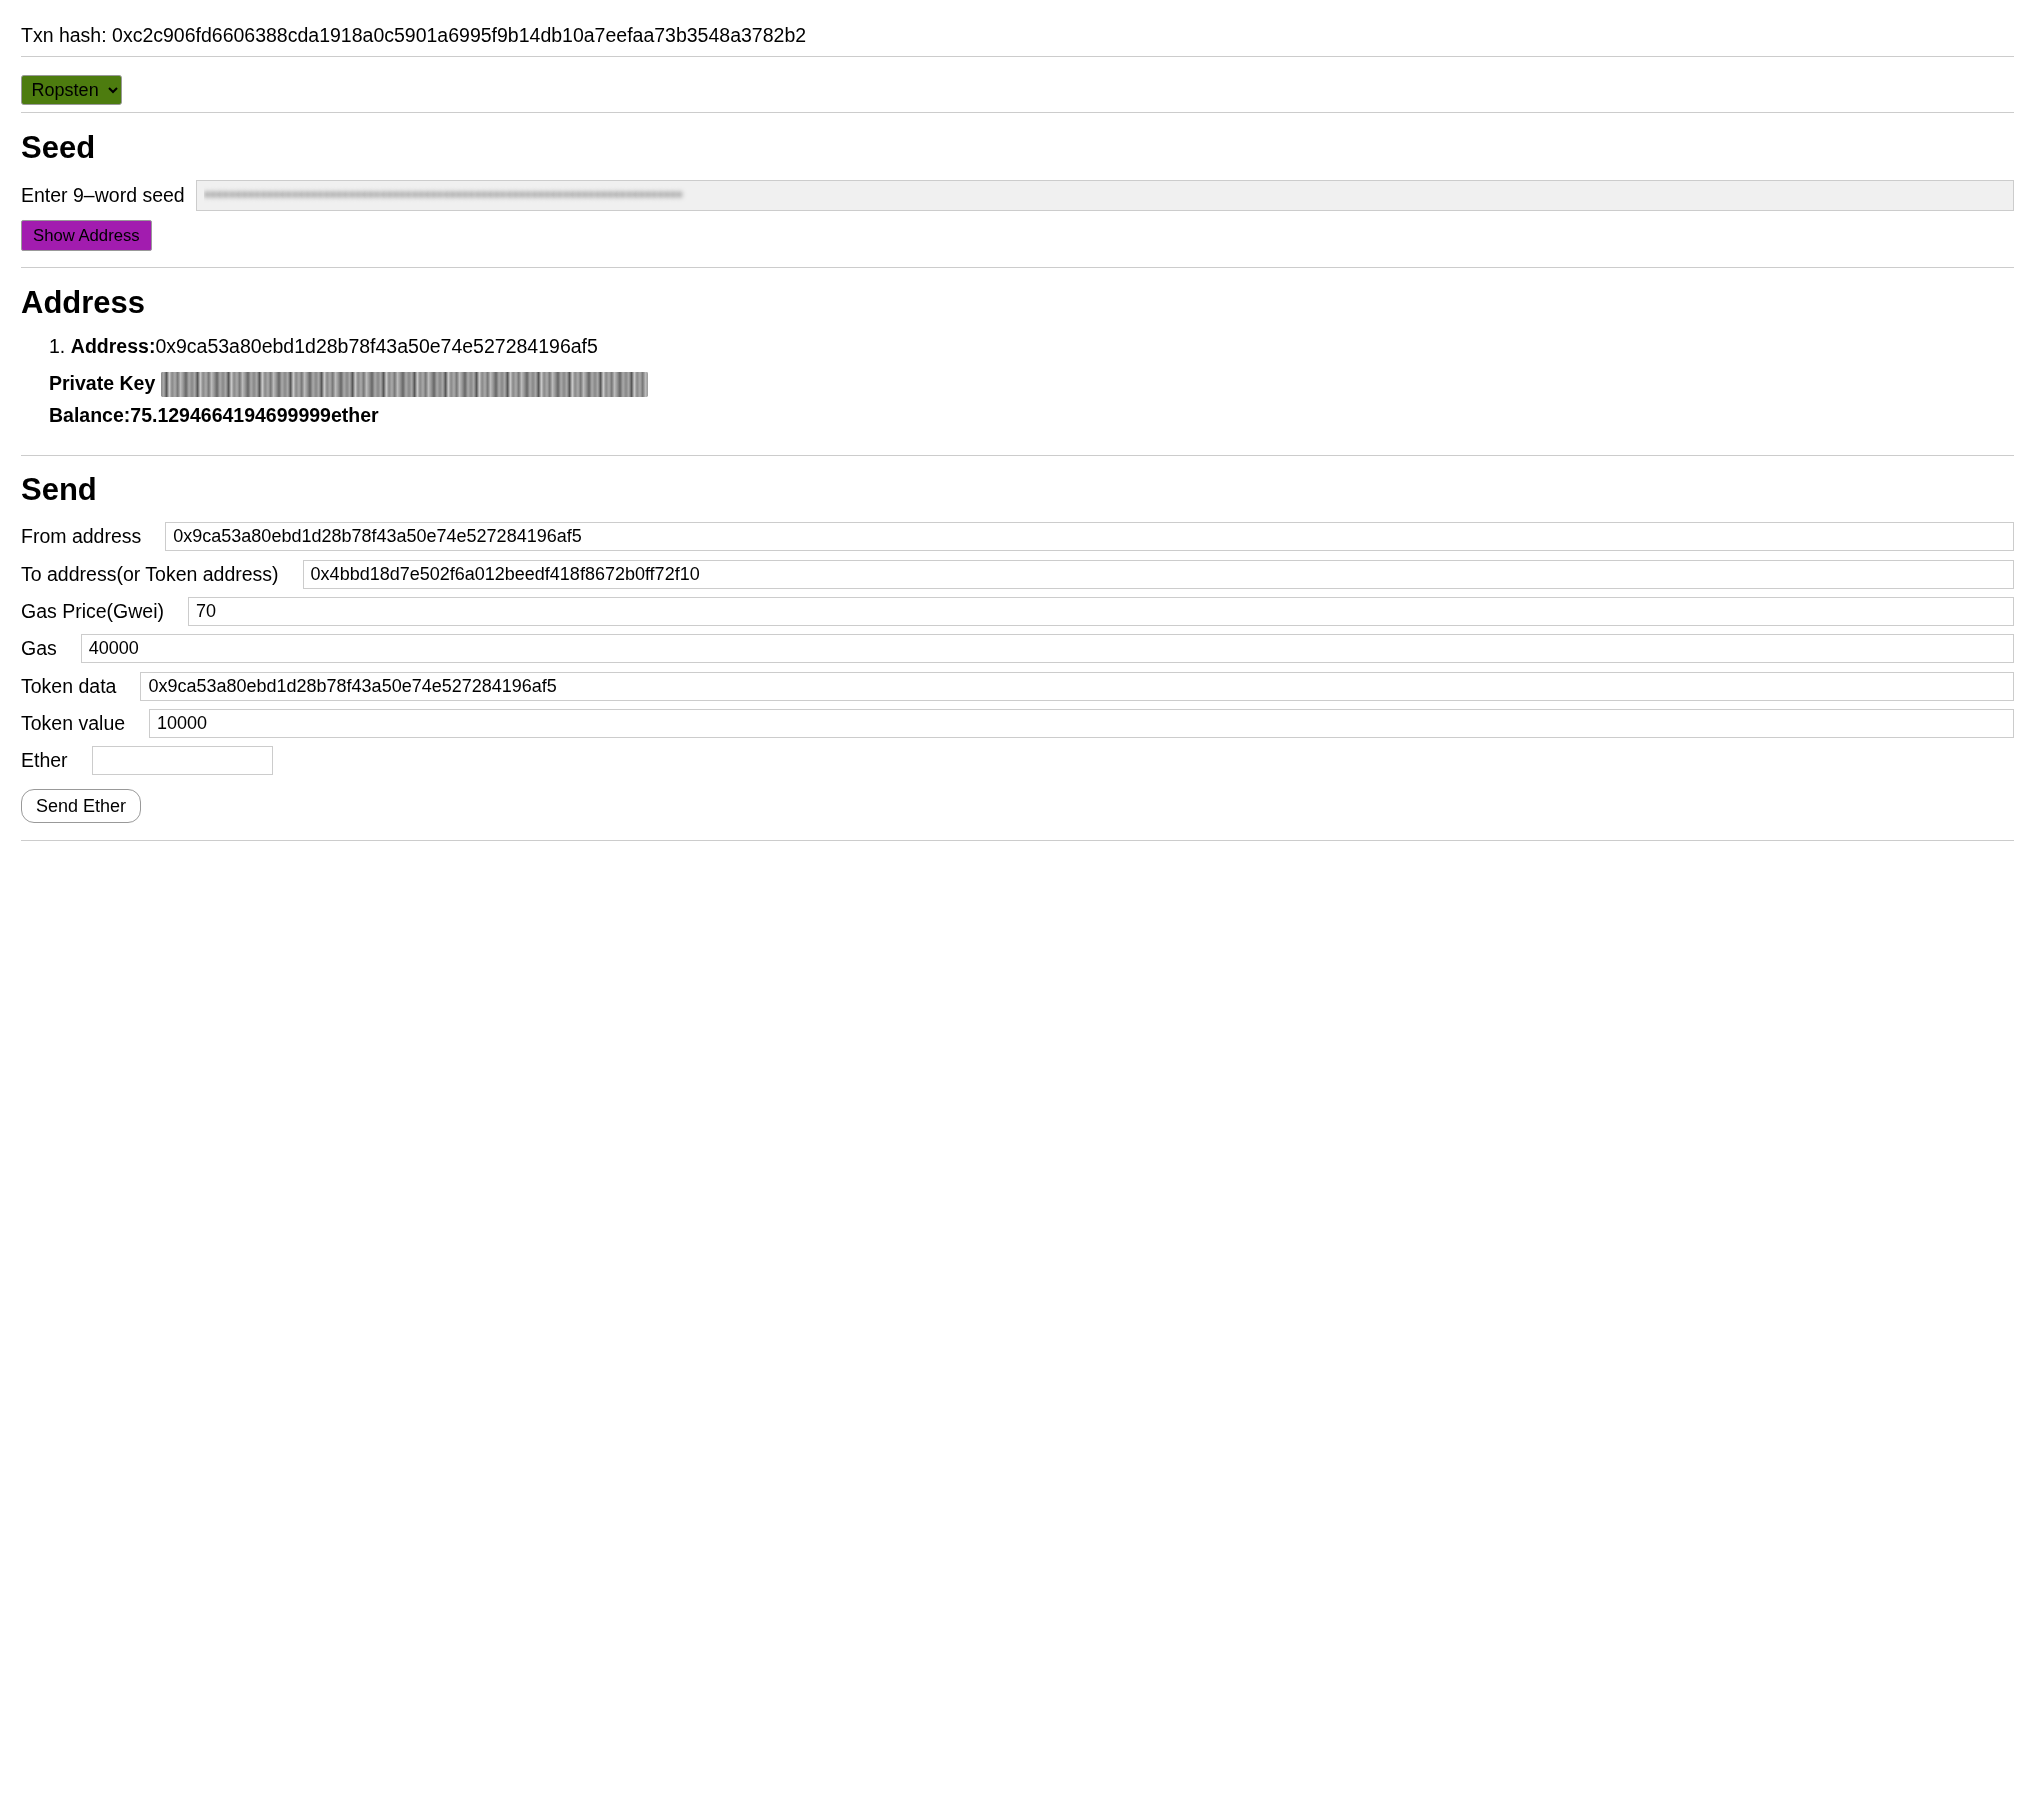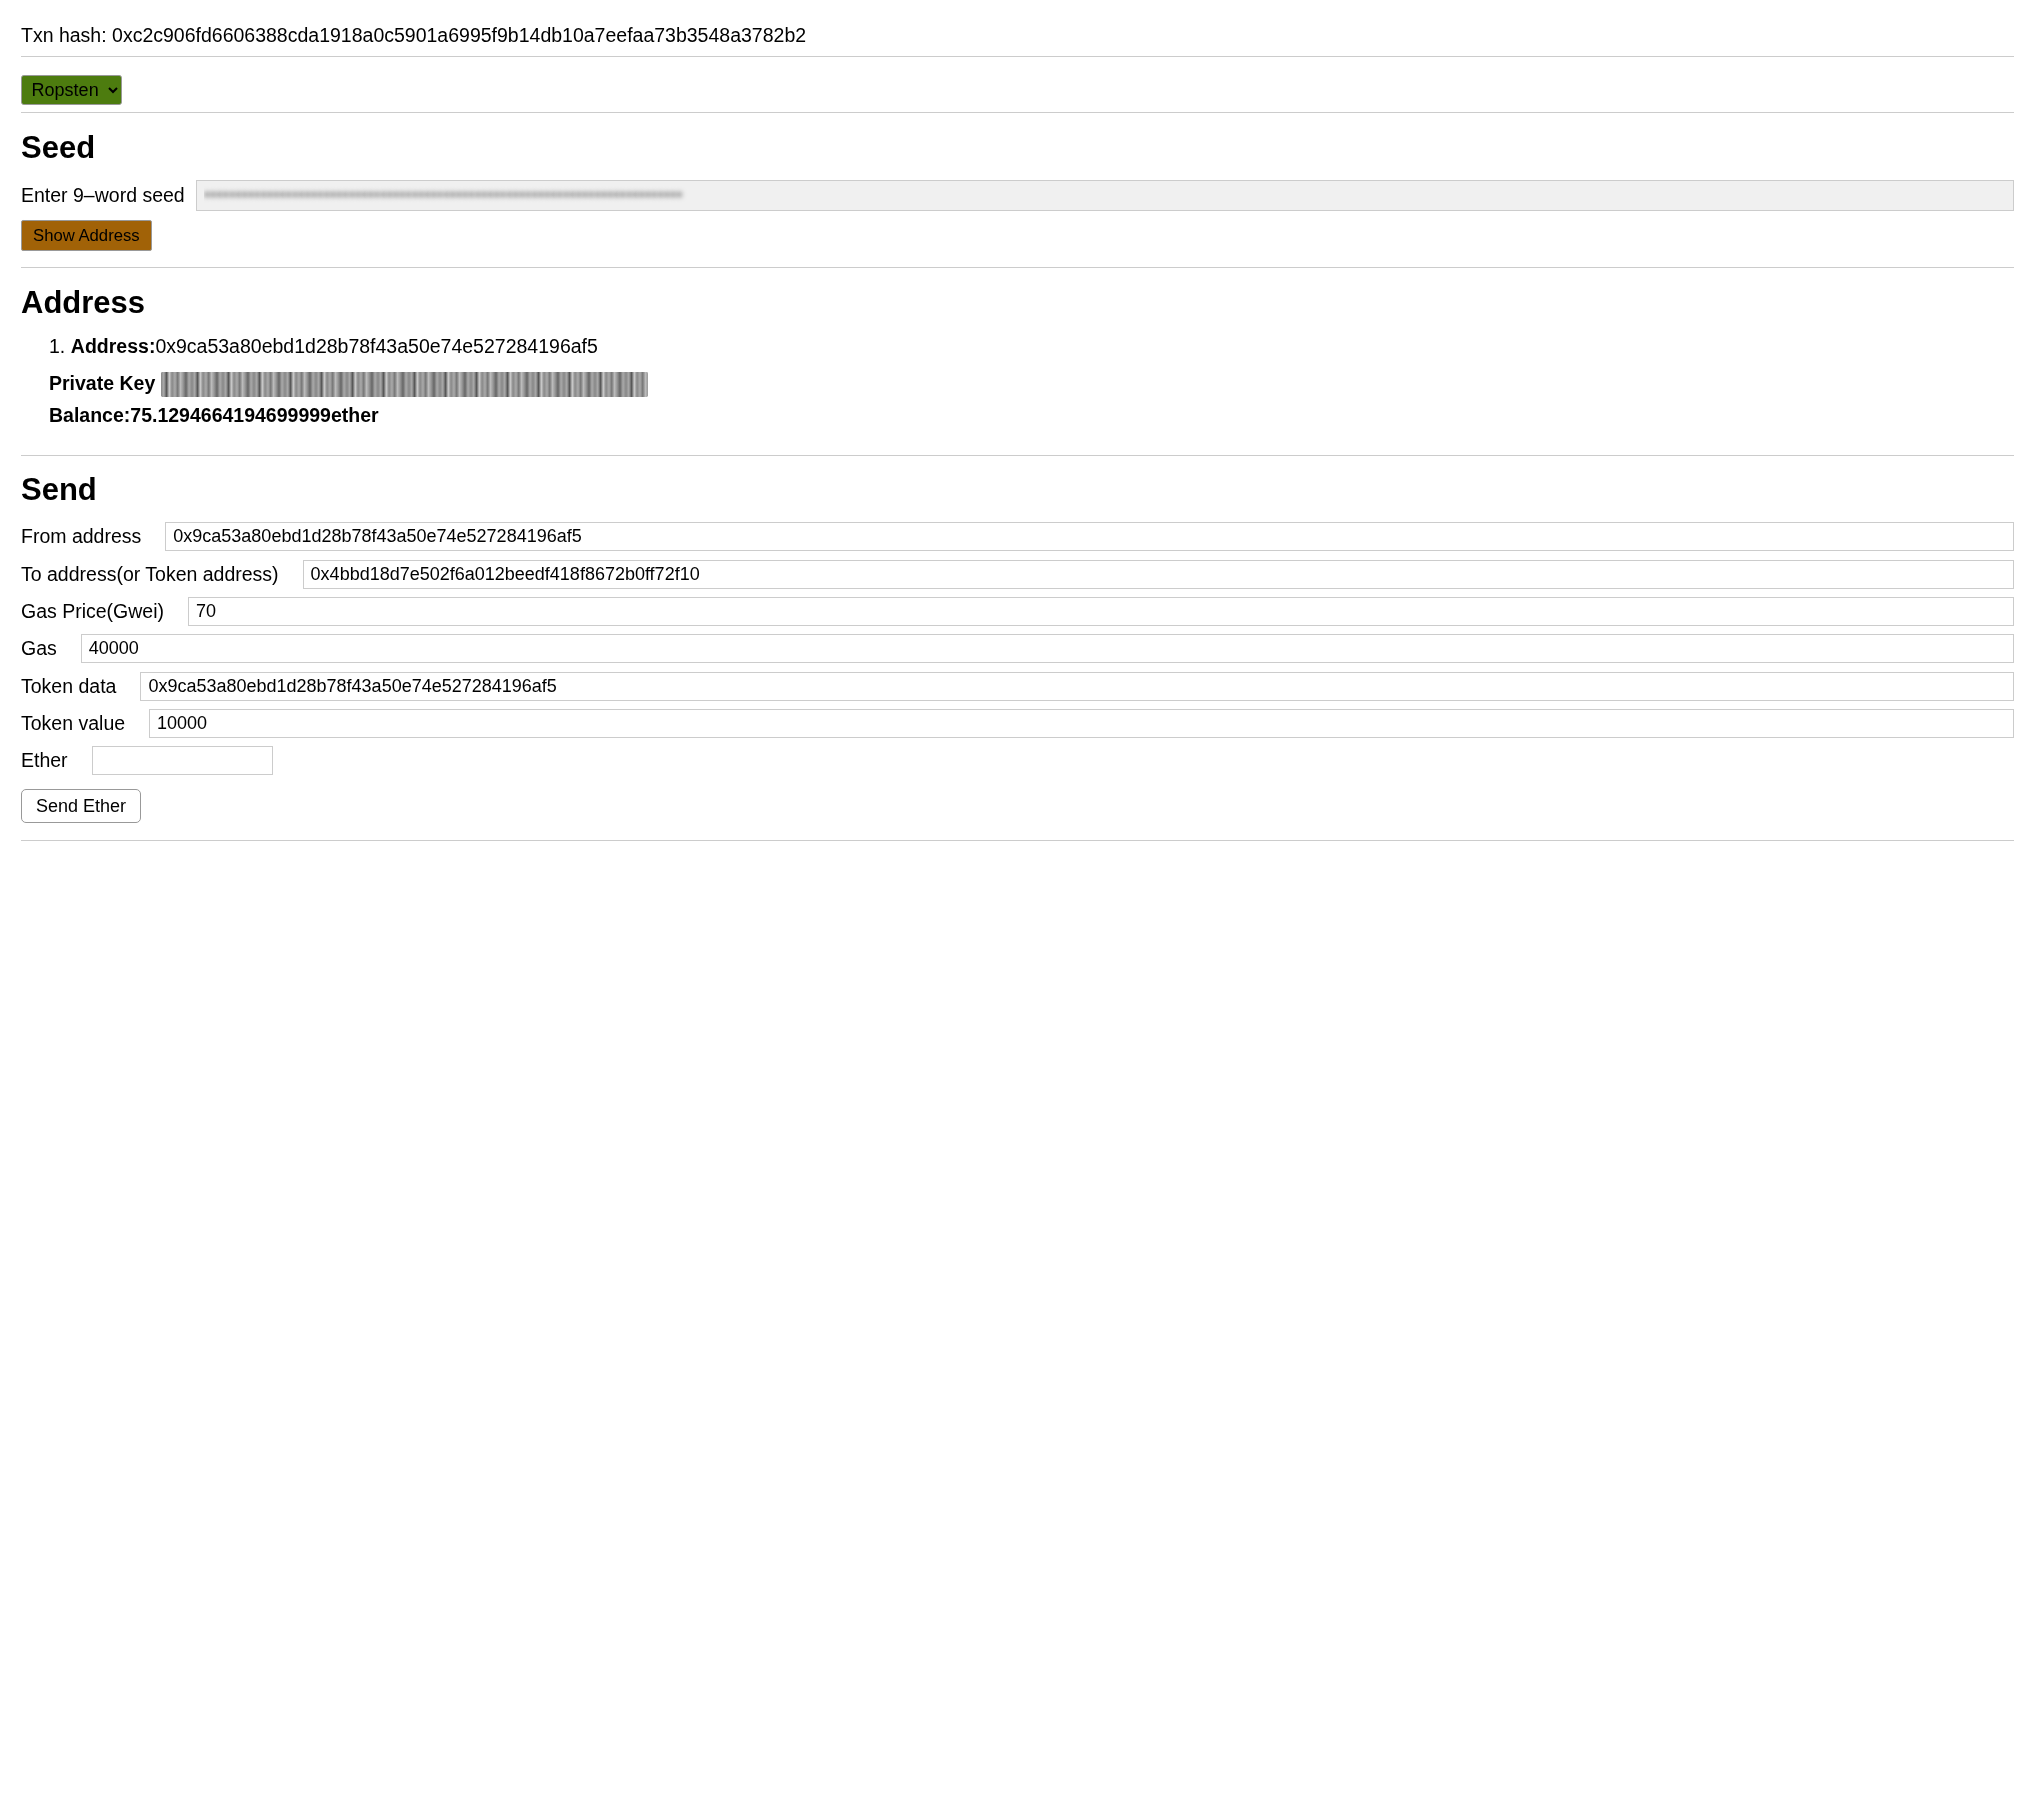--- a/index.html
+++ b/index.html
@@ -56,21 +56,21 @@
       border: 0.7px solid #ccc;
       background: #f0f0f0;
       color: transparent;
       text-shadow: 0 0 5.6px rgba(0,0,0,0.5);
       height: 31px;
     }
     .show-address-btn {
       font-size: 16.7px;
       padding: 4.2px 11px;
       border: 0.7px solid #999;
-      background: #a16207;
+      background: #a21caf;
       cursor: pointer;
       border-radius: 2.1px;
     }
     .address-list {
       margin-left: 28px;
     }
     .address-item {
       margin-bottom: 11px;
     }
     .address-item .addr-line {
@@ -136,21 +136,21 @@
       border: 0.7px solid #ccc;
       width: 181px;
       height: 29px;
     }
     .send-btn {
       font-size: 18px;
       padding: 5.6px 14px;
       border: 0.7px solid #999;
       background: #fff;
       cursor: pointer;
-      border-radius: 5px;
+      border-radius: 13px;
       margin-top: 5.6px;
     }
     .list-number {
       font-size: 19.5px;
       margin-right: 5.6px;
     }
     .addr-header {
       display: flex;
       align-items: flex-start;
       margin-bottom: 7px;

